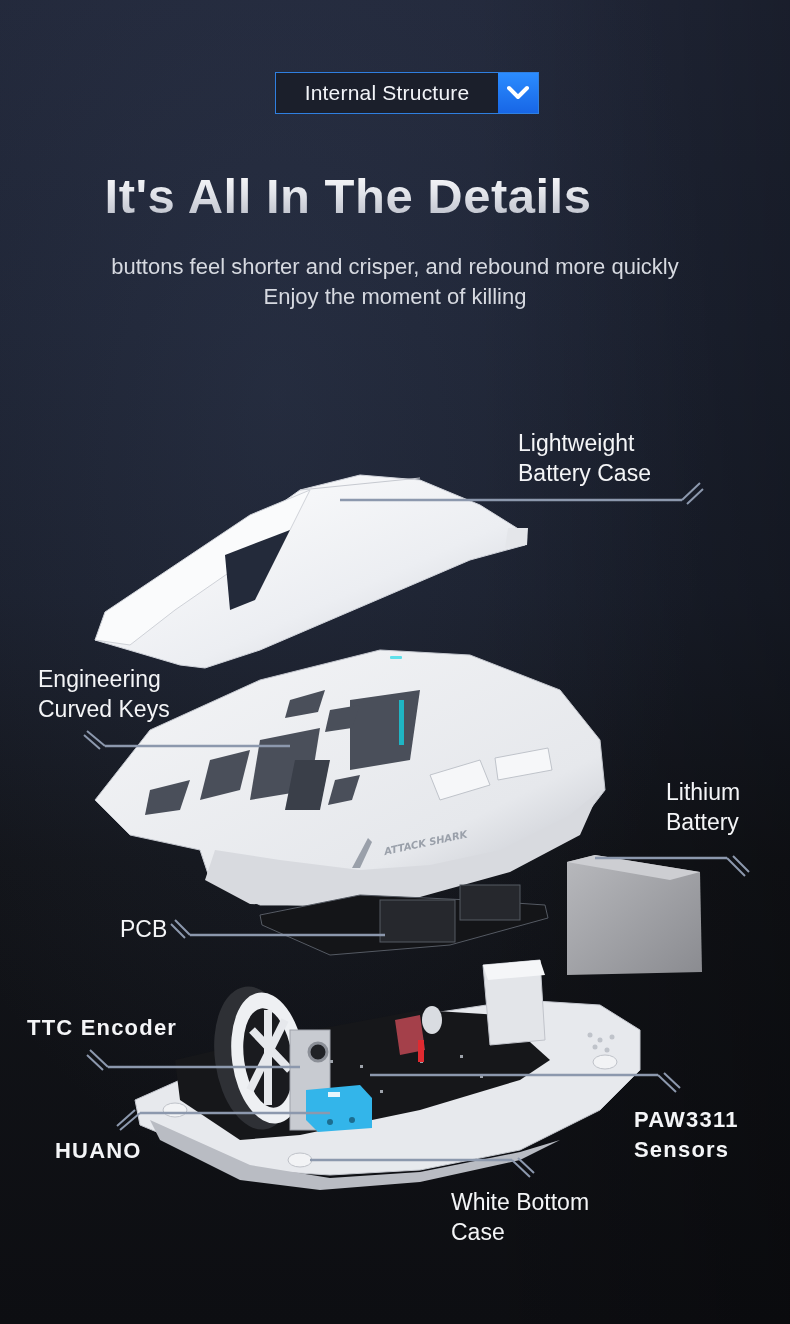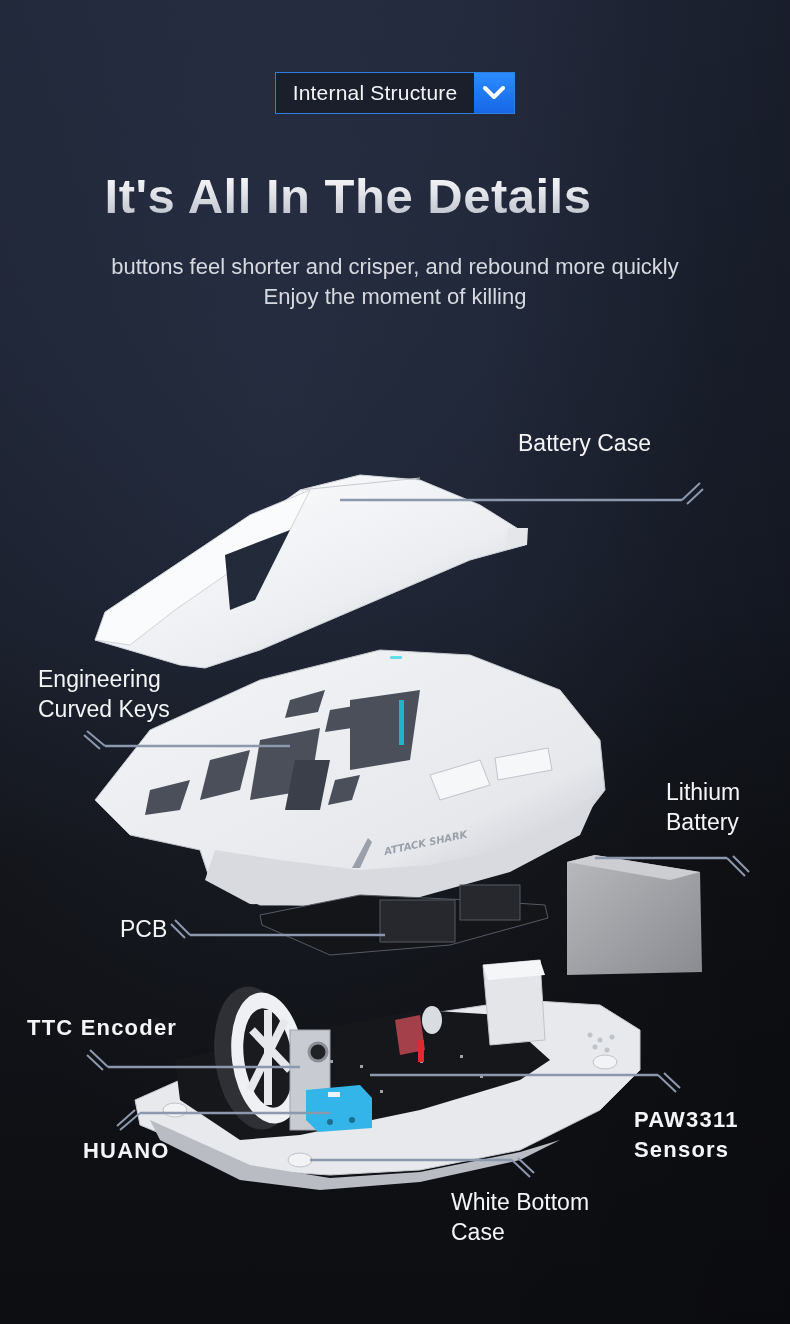--- a/index.html
+++ b/index.html
@@ -11,21 +11,21 @@
     color: #fff;
   }
   .bg-vignette {
     position: absolute; inset: 0;
     background: radial-gradient(ellipse at 35% 30%, rgba(60,72,100,0.25) 0%, rgba(0,0,0,0) 60%),
                 linear-gradient(90deg, rgba(0,0,0,0) 60%, rgba(0,0,0,0.25) 100%);
     pointer-events: none;
   }
   
   .section-tag {
-    position: absolute; left: 275px; top: 72px; width: 240px; height: 42px;
+    position: absolute; left: 275px; top: 72px; width: 264px; height: 42px;
     display: flex; border: 1px solid #2f7fe0; background: #1b1f2b;
   }
   .section-tag .label {
     flex: 1; display: flex; align-items: center; justify-content: center;
     font-size: 21px; color: #f2f4f8; letter-spacing: 0.2px;
   }
   .section-tag .chev-box {
     width: 40px; background: linear-gradient(180deg, #2b8cff, #1766e6);
     display: flex; align-items: center; justify-content: center;
   }
@@ -199,37 +199,38 @@
 
     <path d="M370 1075 L658 1075"></path>
     <path d="M658 1075 L676 1092 M664 1073 L680 1088" stroke-width="2"></path>
 
     <path d="M310 1160 L512 1160"></path>
     <path d="M512 1160 L530 1177 M518 1158 L534 1173" stroke-width="2"></path>
   </g>
 </svg>
 
 <div class="callout" style="left:518px; top:428px;">
+  <span>Lightweight</span>
   <span>Battery Case</span>
 </div>
 <div class="callout" style="left:38px; top:664px;">
   <span>Engineering</span>
   <span>Curved Keys</span>
 </div>
 <div class="callout" style="left:666px; top:777px;">
   <span>Lithium</span>
   <span>Battery</span>
 </div>
 <div class="callout" style="left:120px; top:914px;">
   <span>PCB</span>
 </div>
 <div class="callout bold" style="left:27px; top:1013px;">
   <span>TTC Encoder</span>
 </div>
-<div class="callout bold" style="left:55px; top:1136px;margin-left:28px;">
+<div class="callout bold" style="left:55px; top:1136px;">
   <span>HUANO</span>
 </div>
 <div class="callout bold" style="left:634px; top:1105px;">
   <span>PAW3311</span>
   <span>Sensors</span>
 </div>
 <div class="callout" style="left:451px; top:1187px;">
   <span>White Bottom</span>
   <span>Case</span>
 </div>

